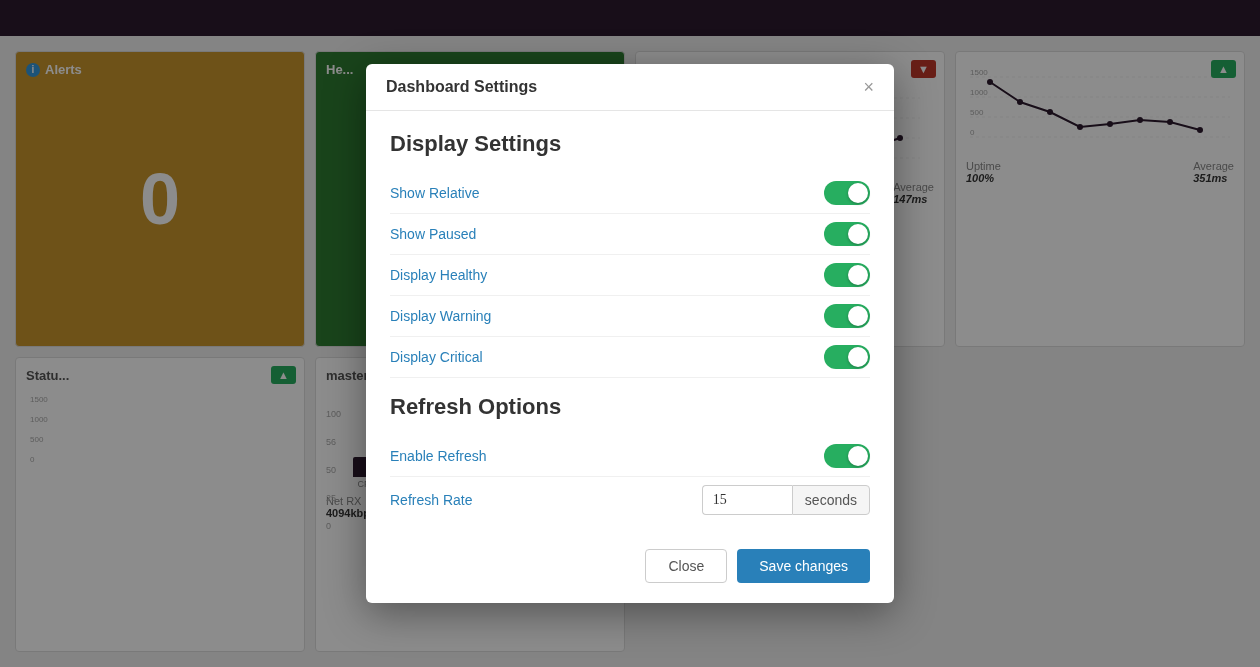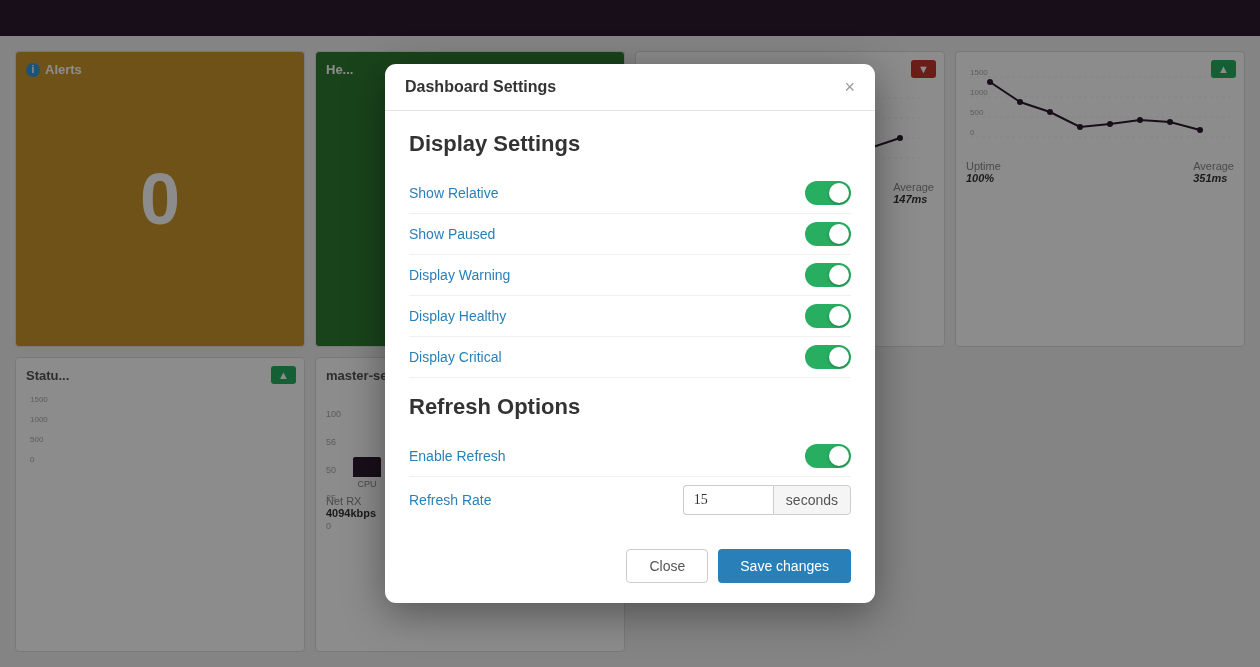--- a/index.html
+++ b/index.html
@@ -128,23 +128,23 @@
       background: rgba(0,0,0,0.45);
       display: flex;
       align-items: center;
       justify-content: center;
       z-index: 10;
     }
 
     
     .modal {
       background: #fff;
-      border-radius: 11px;
+      border-radius: 6px;
       box-shadow: 0 10px 40px rgba(0,0,0,0.4);
-      width: 490px;
+      width: 528px;
       padding: 0;
       overflow: hidden;
     }
 
     .modal-header {
       display: flex;
       justify-content: space-between;
       align-items: center;
       padding: 14px 20px;
       border-bottom: 1px solid #e5e5e5;
@@ -476,29 +476,29 @@
 
         <div class="setting-row">
           <span class="setting-label">Show Paused</span>
           <label class="toggle-switch">
             <div class="toggle-track on"></div>
             <div class="toggle-thumb on"></div>
           </label>
         </div>
 
         <div class="setting-row">
-          <span class="setting-label">Display Warning</span>
+          <span class="setting-label">Display Healthy</span>
           <label class="toggle-switch">
             <div class="toggle-track on"></div>
             <div class="toggle-thumb on"></div>
           </label>
         </div>
 
         <div class="setting-row">
-          <span class="setting-label">Display Healthy</span>
+          <span class="setting-label">Display Warning</span>
           <label class="toggle-switch">
             <div class="toggle-track on"></div>
             <div class="toggle-thumb on"></div>
           </label>
         </div>
 
         <div class="setting-row">
           <span class="setting-label">Display Critical</span>
           <label class="toggle-switch">
             <div class="toggle-track on"></div>

